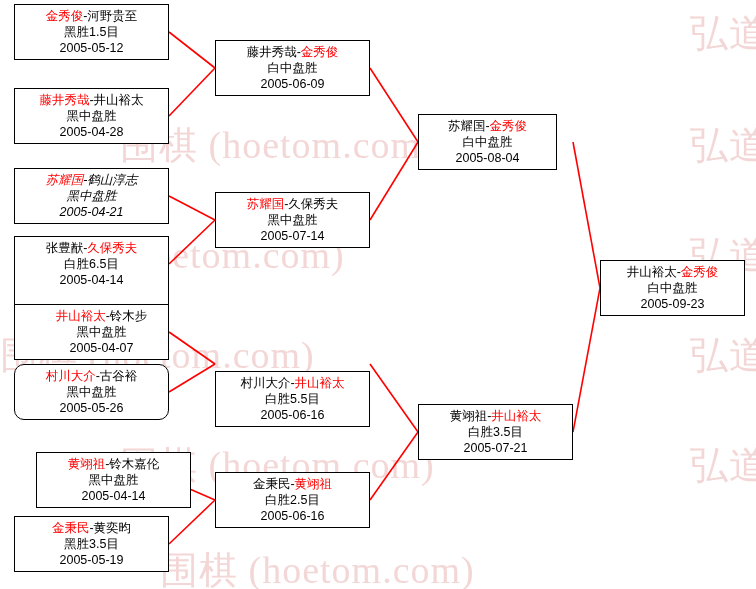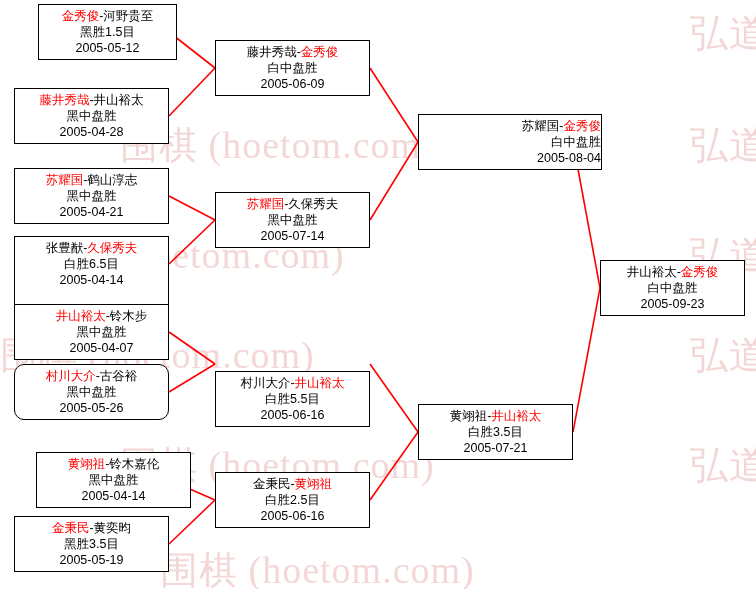--- a/index.html
+++ b/index.html
@@ -94,31 +94,31 @@
       <line x1="169" y1="544" x2="215" y2="500" stroke="#ff0000" stroke-width="1.6"></line>
       <line x1="370" y1="68" x2="418" y2="142" stroke="#ff0000" stroke-width="1.6"></line>
       <line x1="370" y1="220" x2="418" y2="142" stroke="#ff0000" stroke-width="1.6"></line>
       <line x1="370" y1="364" x2="418" y2="432" stroke="#ff0000" stroke-width="1.6"></line>
       <line x1="370" y1="500" x2="418" y2="432" stroke="#ff0000" stroke-width="1.6"></line>
       <line x1="573" y1="142" x2="600" y2="288" stroke="#ff0000" stroke-width="1.6"></line>
       <line x1="573" y1="432" x2="600" y2="288" stroke="#ff0000" stroke-width="1.6"></line>
     </svg>
 
   <div id="nodes">
-      <div class="node" style="left: 14px; top: 4px; width: 139px; height: 56px; margin-left: 24px;">
+      <div class="node" style="left: 14px; top: 4px; width: 155px; height: 56px;">
         <div class="players"><span class="red">金秀俊</span><span class="blk">-</span><span class="blk">河野贵至</span></div>
         <div class="result">黑胜1.5目</div>
         <div class="date">2005-05-12</div>
       </div>
       <div class="node" style="left: 14px; top: 88px; width: 155px; height: 56px;">
         <div class="players"><span class="red">藤井秀哉</span><span class="blk">-</span><span class="blk">井山裕太</span></div>
         <div class="result">黑中盘胜</div>
         <div class="date">2005-04-28</div>
       </div>
-      <div class="node" style="left: 14px; top: 168px; width: 155px; height: 56px;">
+      <div class="node" style="left: 14px; top: 168px; width: 155px; height: 56px; font-style: italic;">
         <div class="players"><span class="red">苏耀国</span><span class="blk">-</span><span class="blk">鹤山淳志</span></div>
         <div class="result">黑中盘胜</div>
         <div class="date">2005-04-21</div>
       </div>
       <div class="node" style="left: 14px; top: 236px; width: 155px; height: 74px;">
         <div class="players"><span class="blk">张豊猷</span><span class="blk">-</span><span class="red">久保秀夫</span></div>
         <div class="result">白胜6.5目</div>
         <div class="date">2005-04-14</div>
       </div>
       <div class="node" style="left: 14px; top: 304px; width: 155px; height: 56px; padding-left: 20px;">
@@ -154,21 +154,21 @@
       <div class="node" style="left: 215px; top: 336px; width: 155px; height: 56px; margin-top: 35px;">
         <div class="players"><span class="blk">村川大介</span><span class="blk">-</span><span class="red">井山裕太</span></div>
         <div class="result">白胜5.5目</div>
         <div class="date">2005-06-16</div>
       </div>
       <div class="node" style="left: 215px; top: 472px; width: 155px; height: 56px;">
         <div class="players"><span class="blk">金秉民</span><span class="blk">-</span><span class="red">黄翊祖</span></div>
         <div class="result">白胜2.5目</div>
         <div class="date">2005-06-16</div>
       </div>
-      <div class="node" style="left: 418px; top: 114px; width: 184px; height: 56px; text-align: right;">
+      <div class="node" style="left: 418px; top: 114px; width: 139px; height: 56px;">
         <div class="players"><span class="blk">苏耀国</span><span class="blk">-</span><span class="red">金秀俊</span></div>
         <div class="result">白中盘胜</div>
         <div class="date">2005-08-04</div>
       </div>
       <div class="node" style="left: 418px; top: 404px; width: 155px; height: 56px;">
         <div class="players"><span class="blk">黄翊祖</span><span class="blk">-</span><span class="red">井山裕太</span></div>
         <div class="result">白胜3.5目</div>
         <div class="date">2005-07-21</div>
       </div>
       <div class="node" style="left: 600px; top: 260px; width: 145px; height: 56px;">

